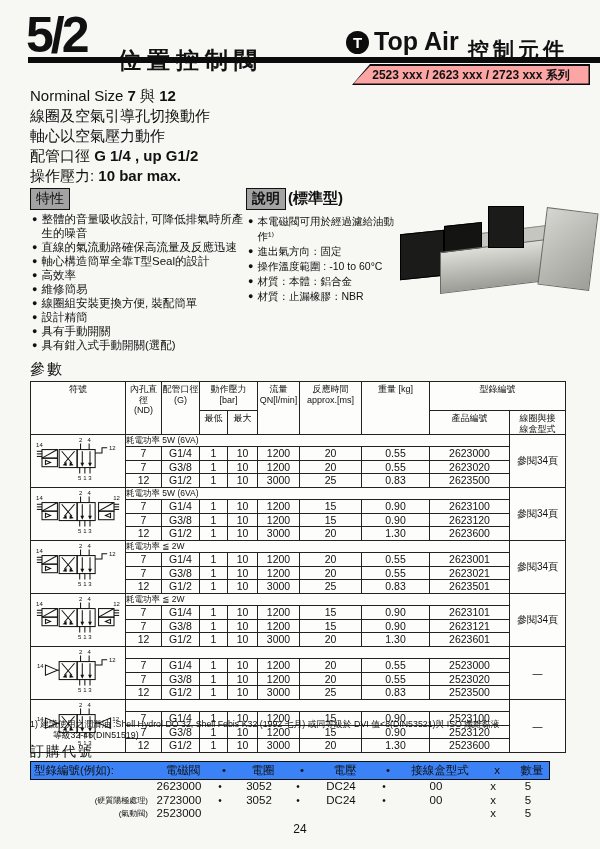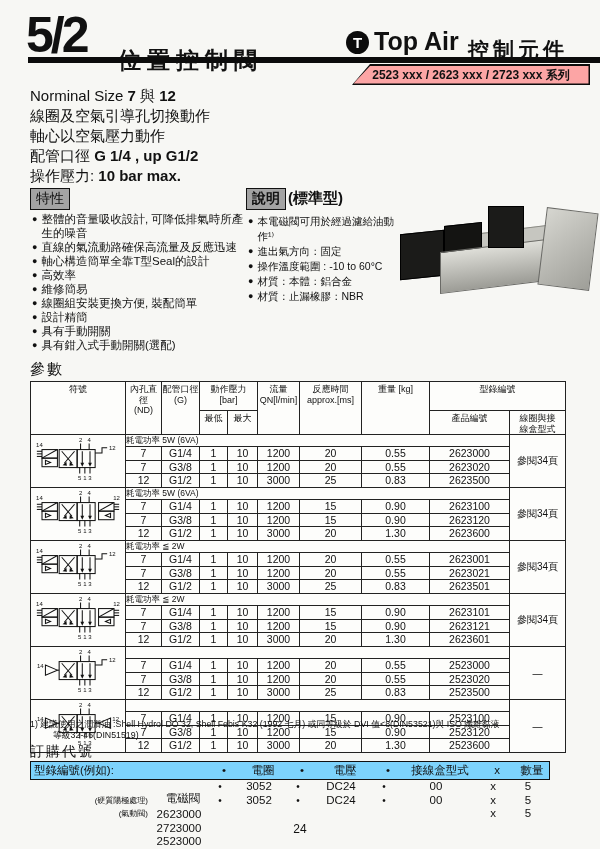--- a/index.html
+++ b/index.html
@@ -66,24 +66,24 @@
   td.sym-cell{text-align:center;vertical-align:middle;}
   td.coil-cell{text-align:center;vertical-align:middle;font-size:10px;}
 
   
   .footnote{left:30px;top:719px;font-size:8.8px;line-height:11px;width:545px;}
   .footnote .l2{margin-left:23px;}
 
   
   .order-label{left:30px;top:743px;font-size:14px;letter-spacing:2px;}
   .order-table{left:30px;top:761px;width:520px;font-size:11.5px;}
-  .order-head{display:flex;background:#7dd3fc;border:1.5px solid #111;height:17px;line-height:17px;}
+  .order-head{display:flex;background:#3b82f6;border:1.5px solid #111;height:17px;line-height:17px;align-items:center;}
   .order-row{display:flex;height:13.5px;line-height:13.5px;}
   .oc{flex:0 0 auto;text-align:center;overflow:visible;white-space:nowrap;}
-  .c0{width:118px;} .c1{width:62px;margin-top:28px;} .c2{width:20px;} .c3{width:58px;} .c4{width:20px;}
+  .c0{width:118px;} .c1{width:62px;} .c2{width:20px;} .c3{width:58px;} .c4{width:20px;}
   .c5{width:66px;} .c6{width:20px;} .c7{width:84px;} .c8{width:30px;} .c9{width:40px;}
   .order-head .c0{text-align:left;padding-left:3px;}
   .order-row .c0{text-align:right;font-size:8px;}
   .order-row .dotcell{font-size:10px;}
 
   .page-number{left:0;top:822px;width:600px;text-align:center;font-size:12px;}
 </style>
 </head>
 <body>
 

